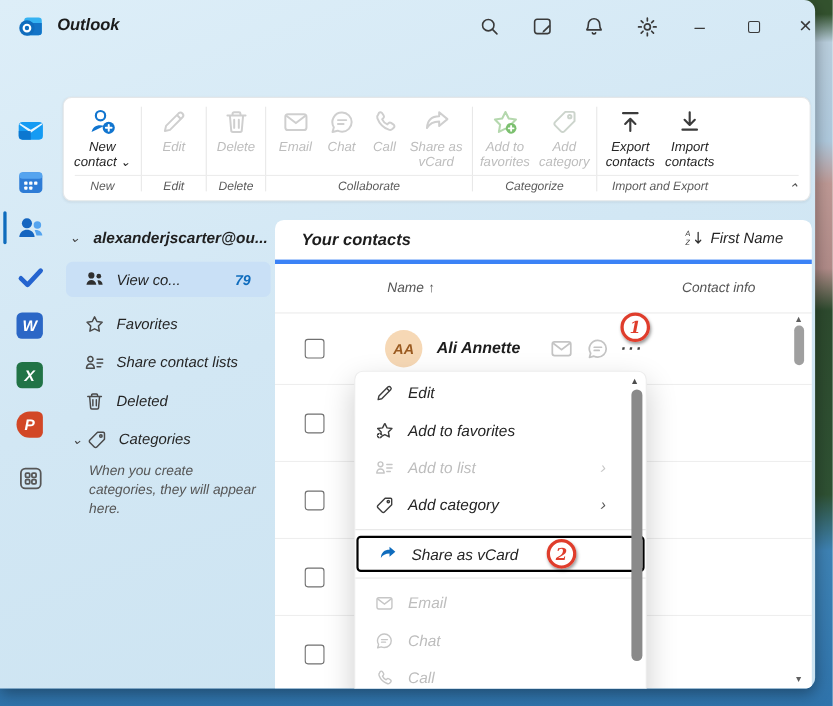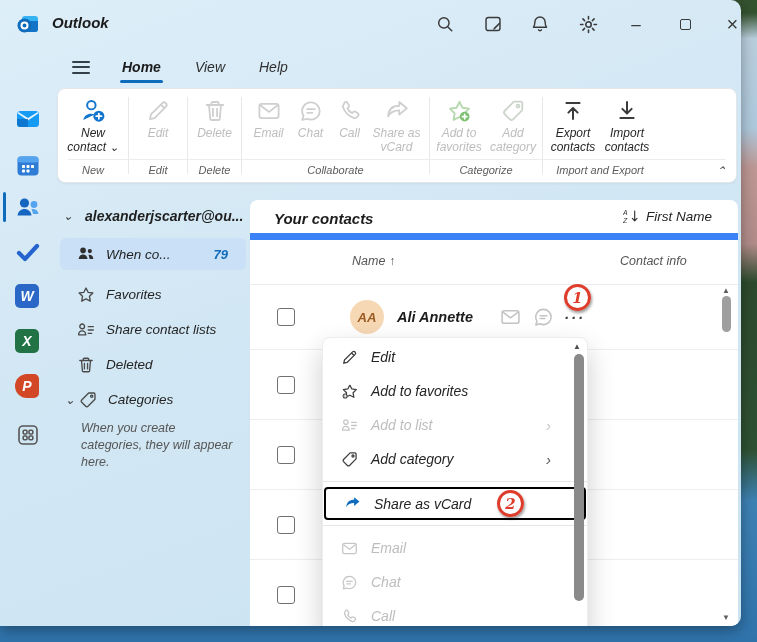--- a/index.html
+++ b/index.html
@@ -59,21 +59,21 @@
   .pill .slabel { margin-left:11px; font-size:13.5px; color:#1f1f1f; }
   .pill .count { margin-left:auto; margin-right:18px; font-size:13px; font-weight:700; color:#0f6cbd; }
   .sitem { position:absolute; left:5px; width:186px; height:35px; display:flex; align-items:center; cursor:pointer; }
   .sitem .sico { margin-left:17px; color:#4a4a4a; }
   .sitem .chd { margin-left:3px; width:14px; font-size:12px; color:#444; }
   .sitem .slabel { margin-left:11px; font-size:13.5px; color:#242424;text-align:right; }
   .hint { position:absolute; left:26px; top:224px; width:158px; font-size:12.5px; line-height:17px; color:#555; }
   
   .main { position:absolute; left:250px; top:200px; width:488px; bottom:0;
     background:#fff; border-radius:8px 8px 0 0; }
-  .main-header { position:absolute; left:0; top:0; right:0; height:40px; border-bottom:7px solid #3b82f6; }
+  .main-header { position:absolute; left:0; top:0; right:0; height:40px; border-bottom:4px solid #3b82f6; }
   .main-title { position:absolute; left:24px; top:10px; font-size:15px; font-weight:700; color:#1d1d1d; }
   .sortbox { position:absolute; right:26px; top:8px; display:flex; align-items:center; gap:6px; cursor:pointer; }
   .sort-label { font-size:13.5px; color:#242424; }
   .colhead { position:absolute; left:0; top:40px; right:0; height:45px; border-bottom:1px solid #ececec; }
   .col-name { position:absolute; left:102px; top:14px; font-size:12.5px; color:#555; }
   .col-info { position:absolute; left:370px; top:14px; font-size:12.5px; color:#555; }
   .sort-arrow { font-size:12px; color:#555; margin-left:4px; }
   .rows { position:absolute; left:0; top:85px; right:0; bottom:0; }
   .crow { position:relative; border-bottom:1px solid #eeeeee; }
   .checkbox { position:absolute; left:27px; top:50%; margin-top:-9px; width:18px; height:18px;
@@ -159,30 +159,20 @@
       <span class="tb-glyph">–</span>
     </span>
     <span class="tb-ic" style="left:675px">
       <span class="maxbox"></span>
     </span>
     <span class="tb-ic" style="left:722px">
       <span class="tb-glyph" style="font-size:20px">×</span>
     </span>
   </div>
 
-  <div class="menubar">
-    <span class="hamburger">
-        <div></div>
-        <div></div>
-        <div></div>
-      </span>
-    <span class="tab active">Home</span>
-    <span class="tab">View</span>
-    <span class="tab">Help</span>
-  </div>
 
   <div class="ribbon">
     <div class="rgroup" style="width:70px">
       <div class="ritems">
         <div class="ritem" style="width:64px">
           <span class="ricon">
             <svg width="26" height="26" viewBox="0 0 16 16" fill="none" stroke="#1175cf" stroke-width="1.2">
               <circle cx="7" cy="4.4" r="2.6"></circle>
               <path d="M2 12.6c.4-2.5 2.3-3.9 4.8-3.9.8 0 1.6.2 2.2.5" fill="#1175cf" stroke="none" transform="translate(0,1)"></path>
               <circle cx="11.6" cy="11.2" r="3.4" fill="#1175cf" stroke="none"></circle>
@@ -375,21 +365,21 @@
     </div>
     <div class="pill">
       <span class="sico">
         <svg width="18" height="18" viewBox="0 0 16 16" fill="#2f2f2f">
           <circle cx="5.4" cy="4.8" r="2.5"></circle>
           <path d="M1.4 12.4c.3-2.7 2.1-4 4-4s3.7 1.3 4 4z"></path>
           <circle cx="11.4" cy="5.4" r="1.9"></circle>
           <path d="M10.3 8.8c2-.4 4 .8 4.2 3.6h-3.2"></path>
         </svg>
       </span>
-      <span class="slabel">When co...</span>
+      <span class="slabel">View co...</span>
       <span class="count">79</span>
     </div>
     <div class="sitem" style="top:81px">
       <span class="sico">
         <svg width="18" height="18" viewBox="0 0 16 16" fill="none" stroke="#4a4a4a" stroke-width="1.2">
           <path d="M8 1.8l1.9 3.8 4.2.6-3 3 .7 4.2L8 11.5l-3.8 1.9.7-4.2-3-3 4.2-.6z" stroke-linejoin="round"></path>
         </svg>
       </span>
       <span class="slabel">Favorites</span>
     </div>

